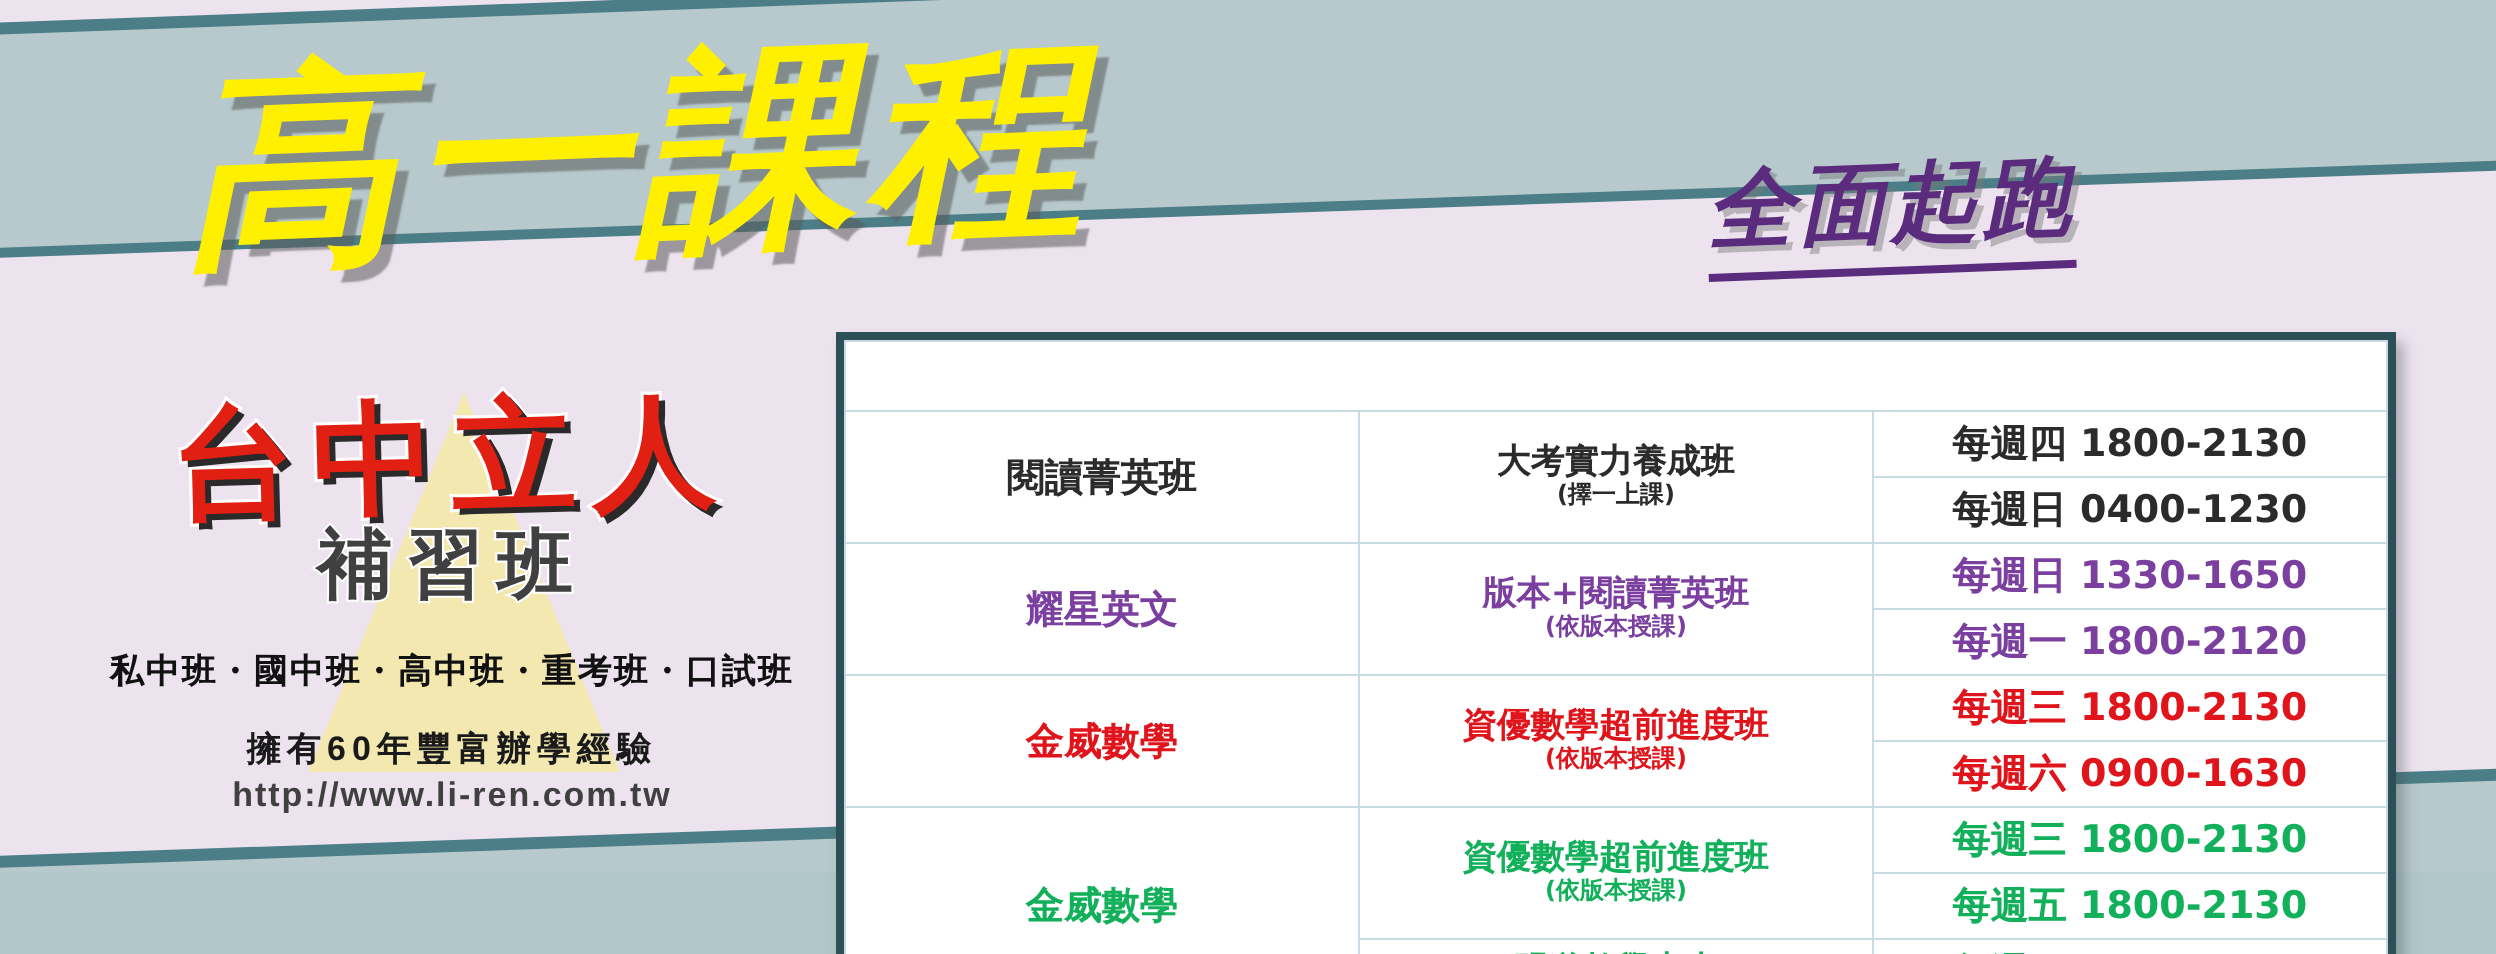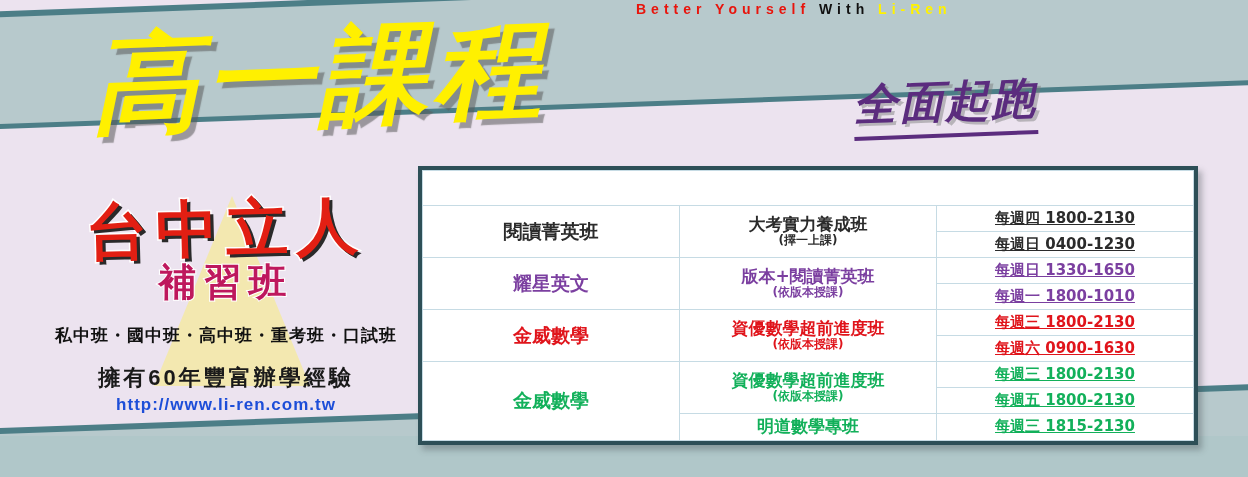--- a/index.html
+++ b/index.html
@@ -89,34 +89,34 @@
     font-family:"DejaVu Serif","Liberation Serif",serif;
     font-size:62px;font-weight:bold;color:#e21f13;
     letter-spacing:8px;white-space:nowrap;line-height:1.05;
     -webkit-text-stroke:3px #ffffff;
     paint-order:stroke fill;
     text-shadow:3px 3px 0 #2a2a2a;
     transform:rotate(-1.5deg);
   }
   .logo-sub{
     font-family:"DejaVu Serif","Liberation Serif",serif;
-    font-size:38px;font-weight:bold;color:#be185d;
+    font-size:38px;font-weight:bold;color:#404040;
     letter-spacing:7px;white-space:nowrap;margin-top:-4px;
     -webkit-text-stroke:2px #ffffff;paint-order:stroke fill;
   }
   .logo-classes{
     font-size:17px;font-weight:bold;color:#111;letter-spacing:1px;
     white-space:nowrap;margin-top:16px;
   }
   .logo-exp{
-    font-size:22px;font-weight:bold;color:#1a1a1a;letter-spacing:3px;
+    font-size:17px;font-weight:bold;color:#1a1a1a;letter-spacing:3px;
     white-space:nowrap;margin-top:16px;
   }
   .logo-url{
-    font-size:17px;font-weight:bold;color:#1d4ed8;letter-spacing:1px;
+    font-size:17px;font-weight:bold;color:#404040;letter-spacing:1px;
     white-space:nowrap;margin-top:2px;
   }
 
   
   .tablewrap{
     position:absolute;left:418px;top:166px;width:772px;z-index:50;
     border:4px solid #2d4f57;background:#ffffff;
     box-shadow:4px 5px 6px rgba(60,70,75,.35);
   }
   table.sched{border-collapse:collapse;width:100%;table-layout:fixed;}
@@ -125,46 +125,40 @@
     font-family:"DejaVu Sans","Liberation Sans",sans-serif;
     font-weight:bold;text-align:center;vertical-align:middle;
     background:#ffffff;
   }
   .hdr td{
     background:#4c7e87;color:#ffffff;font-size:17px;
     letter-spacing:1px;padding:5px 0 6px;border:1px solid #4c7e87;
   }
   .c-name{width:125px;font-size:19px;}
   .c-class{width:215px;font-size:17px;line-height:1.15;padding:3px 0;}
-  .c-time{font-size:15px;padding:3px 0;text-decoration:underline;}
+  .c-time{font-size:19px;padding:3px 0;}
   .c-class .sm{font-size:12px;}
 
   .k-black{color:#2b2b2b;}
   .k-purple{color:#7b3fa0;}
   .k-red{color:#e0141b;}
   .k-green{color:#12b05a;}
 </style>
 </head>
 <body>
 
 <div id="poster">
 
   <div class="band band-top-sliver"></div>
   <div class="band band-top-rule"></div>
   <div class="band band-mid-rule-top"></div>
   <div class="band band-mid"></div>
   <div class="band band-mid-rule-bot"></div>
   <div class="band band-bottom"></div>
 
-  <div class="tagline">
-    <span class="tag-red">Better</span>
-    <span class="tag-red">Yourself</span>
-    <span class="tag-black">With</span>
-    <span class="tag-yellow">Li-Ren</span>
-  </div>
 
   <div class="headline">高一課程</div>
   <div class="subhead">全面起跑</div>
 
   <div class="logo">
     <div class="logo-A"></div>
     <div class="logo-main">台中立人</div>
     <div class="logo-sub">補習班</div>
     <div class="logo-classes">私中班・國中班・高中班・重考班・口試班</div>
     <div class="logo-exp">擁有60年豐富辦學經驗</div>
@@ -190,21 +184,21 @@
           </tr>
           <tr>
             <td class="c-name k-purple" rowspan="2">耀星英文</td>
             <td class="c-class k-purple" rowspan="2">
               <div>版本+閱讀菁英班</div>
               <div class="sm">(依版本授課)</div>
             </td>
             <td class="c-time k-purple">每週日 1330-1650</td>
           </tr>
           <tr>
-            <td class="c-time k-purple">每週一 1800-1010</td>
+            <td class="c-time k-purple">每週一 1800-2120</td>
           </tr>
           <tr>
             <td class="c-name k-red" rowspan="2">金威數學</td>
             <td class="c-class k-red" rowspan="2">
               <div>資優數學超前進度班</div>
               <div class="sm">(依版本授課)</div>
             </td>
             <td class="c-time k-red">每週三 1800-2130</td>
           </tr>
           <tr>

